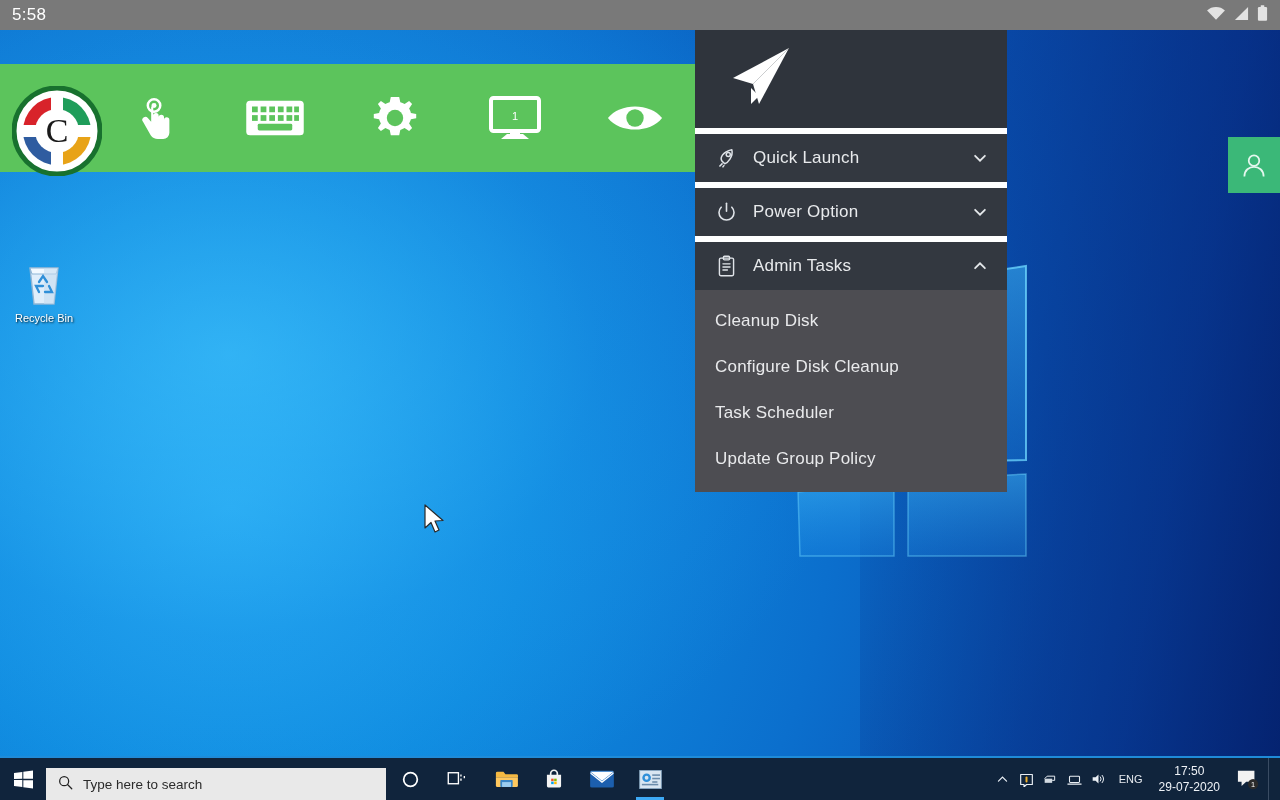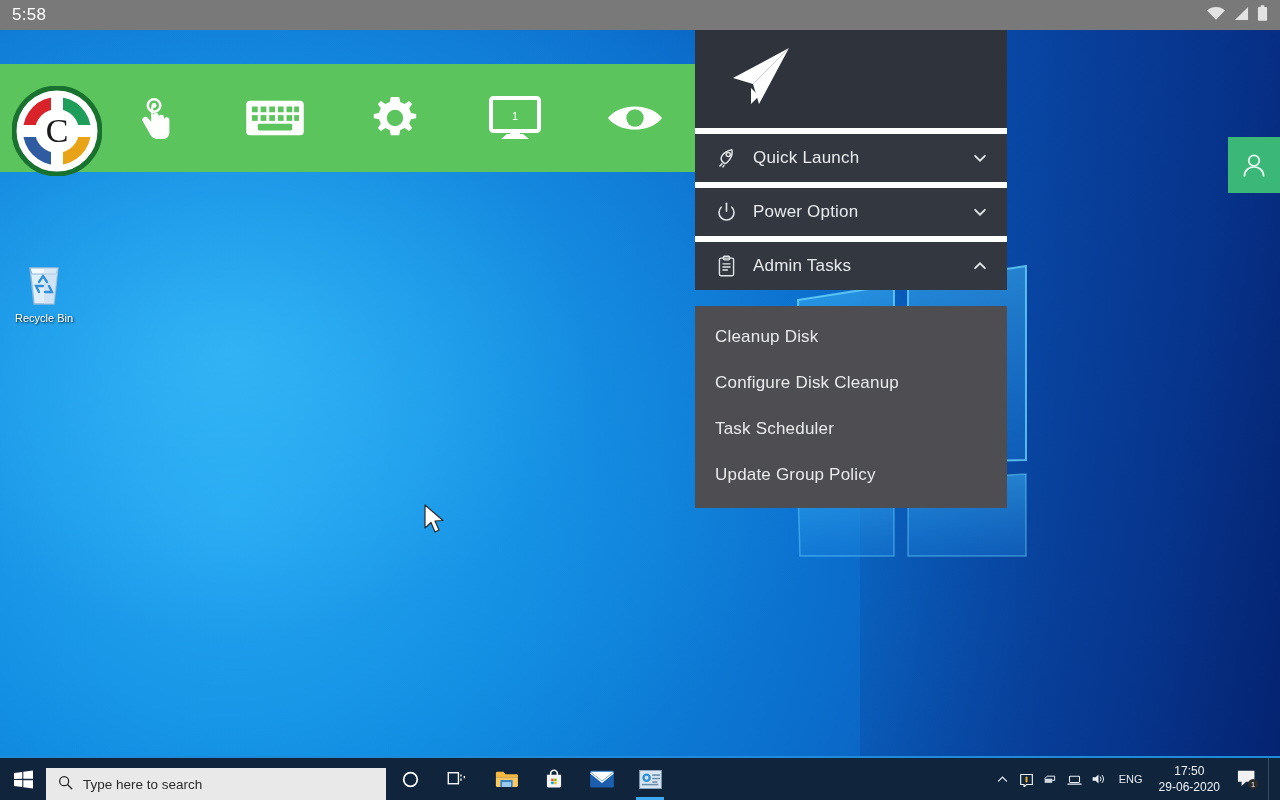--- a/index.html
+++ b/index.html
@@ -81,21 +81,21 @@
   .menu-group-head{
     height:54px;background:#333840;display:flex;align-items:center;
     padding:0 18px 0 20px;box-sizing:border-box;cursor:pointer;
     border-top:6px solid #ffffff;
   }
   .menu-group-head .mg-ico{width:30px;display:flex;align-items:center;justify-content:flex-start;}
   .menu-group-head .mg-label{
     color:#e8eaec;font-size:17px;flex:1;margin-left:8px;letter-spacing:.2px;
   }
   .menu-group-head .mg-chev{width:18px;display:flex;align-items:center;justify-content:center;}
-  #submenu{background:#4d4d52;padding:8px 0 10px 0;margin-top:16px;}
+  #submenu{background:#4d4d52;padding:8px 0 10px 0;}
   .submenu-item{
     height:46px;display:flex;align-items:center;padding-left:20px;
     color:#e9eaec;font-size:17px;box-sizing:border-box;cursor:pointer;letter-spacing:.2px;
   }
   
   #user-tab{
     position:absolute;right:0;top:107px;width:52px;height:56px;
     background:#3bb878;display:flex;align-items:center;justify-content:center;
     z-index:35;cursor:pointer;
   }
@@ -440,21 +440,21 @@
     </div>
     <div class="tray-ico" title="Volume">
       <svg viewBox="0 0 18 16" width="15" height="14" fill="#e9eef4">
         <polygon points="2,6 5.5,6 9,2.5 9,13.5 5.5,10 2,10"></polygon>
         <path d="M11.2 5.4 a4 4 0 0 1 0 5.2 M13.4 3.6 a7 7 0 0 1 0 8.8" fill="none" stroke="#e9eef4" stroke-width="1.2" stroke-linecap="round"></path>
       </svg>
     </div>
     <div id="tray-lang">ENG</div>
     <div id="tray-clock">
       <div>17:50</div>
-      <div>29-06-2020</div>
+      <div>29-07-2020</div>
     </div>
     <div id="tray-notify" title="Notifications">
       <svg viewBox="0 0 26 24" width="24" height="22">
         <path d="M2 3 h18 v12 h-9 l-5 4.5 V15 H2 Z" fill="#f2f2f2"></path>
         <circle cx="18.5" cy="17.5" r="5.6" fill="#2b2b2b"></circle>
         <text x="18.5" y="21.2" text-anchor="middle" font-family="Liberation Sans, sans-serif" font-size="8" fill="#ffffff">1</text>
       </svg>
     </div>
     <div id="show-desktop"></div>
   </div>

